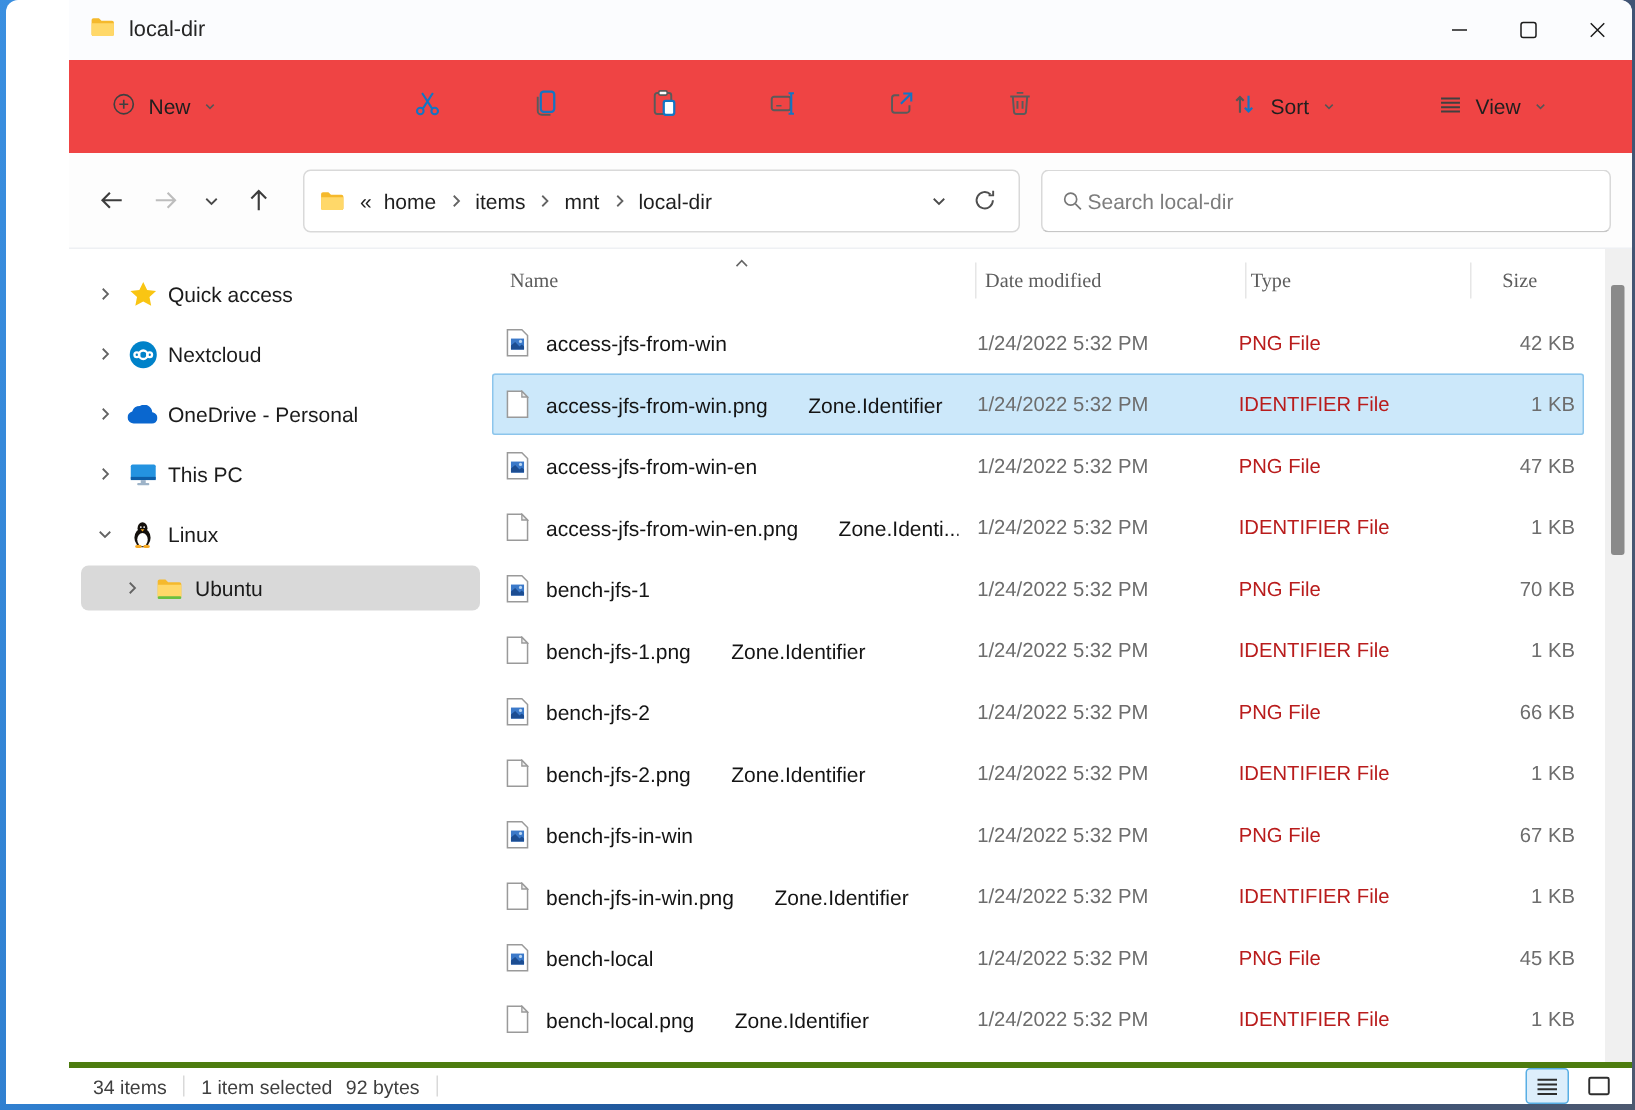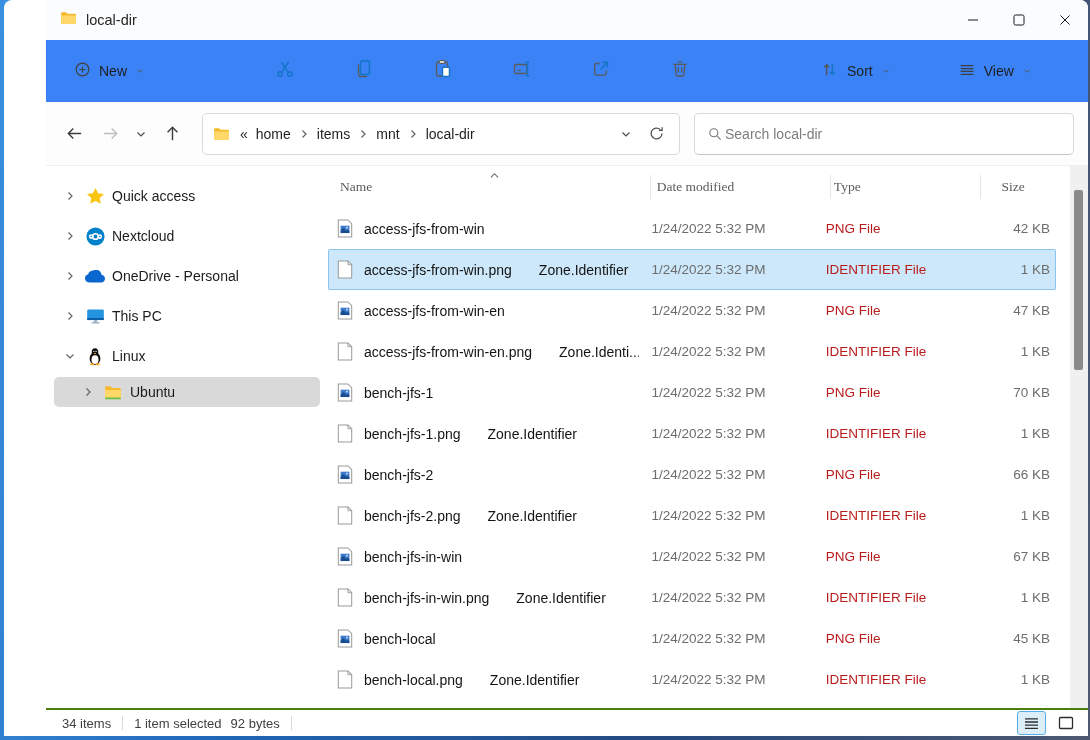--- a/index.html
+++ b/index.html
@@ -14,21 +14,21 @@
     background:#fff; border-radius:8px 8px 0 0; overflow:hidden;
     display:flex; flex-direction:column;padding-left:42px;
   }
   
   .titlebar { height:40px; flex:0 0 auto; background:#fbfcfe; display:flex; align-items:center; }
   .title-group { display:flex; align-items:center; gap:9px; padding-left:14px; }
   .title-text { font-size:14.5px; color:#262626; }
   .win-controls { margin-left:auto; display:flex; height:100%; }
   .win-btn { width:46px; height:100%; display:flex; align-items:center; justify-content:center; cursor:default; }
   
-  .toolbar { height:62px; flex:0 0 auto; background:#3b82f6; display:flex; align-items:center; padding-left:18px;gap:47px; }
+  .toolbar { height:62px; flex:0 0 auto; background:#ef4444; display:flex; align-items:center; padding-left:18px;gap:47px; }
   .tool-btn { height:38px; border-radius:5px; display:flex; align-items:center; justify-content:center; }
   .labeled-btn { padding:0 10px; gap:8px; font-size:14px; color:#1f1f1f; }
   .icon-btn { width:48px; margin:0 6px; }
   .tool-divider { width:1px; height:26px; background:#d8dde3; margin:0 10px; }
   
   .addressrow { height:64px; flex:0 0 auto; background:#fdfdfd; display:flex; align-items:center; padding-left:10px; border-bottom:1px solid #eef0f3; }
   .nav-btn { width:36px; height:36px; display:flex; align-items:center; justify-content:center; border-radius:5px; }
   .nav-btn.small { width:26px; }
   .crumb-box { width:478px; height:42px; margin-left:12px; border:1px solid #d9d9d9; border-radius:5px; background:#fff; display:flex; align-items:center; padding:0 6px 0 10px; }
   .crumb { font-size:14px; color:#1f1f1f; padding:3px 6px; border-radius:3px; }
@@ -63,21 +63,21 @@
   .c-name { width:322px; display:flex; align-items:center; padding-left:8px; overflow:hidden; white-space:nowrap; }
   .f-ico { width:18px; margin-right:10px; display:flex; align-items:center; justify-content:center; flex:0 0 auto; }
   .f-name { font-size:14px; color:#141414; }
   .f-stream { font-size:14px; color:#141414; margin-left:27px; }
   .c-date { width:180px; padding-left:12px; font-size:13.5px; color:#6d6d6d; }
   .c-type { width:150px; padding-left:12px; font-size:13.5px; color:#b91c1c; }
   .c-size { width:100px; padding-right:6px; font-size:13.5px; color:#6d6d6d; text-align:right; }
   .vscroll { position:absolute; right:0; top:0; bottom:0; width:18px; background:#f0f0f0; }
   .vthumb { position:absolute; left:4px; width:9px; top:24px; height:180px; background:#8a8a8a; border-radius:2px; }
   
-  .statusbar { height:28px; flex:0 0 auto; border-top:2px solid #4d7c0f; background:#fff; display:flex; align-items:center; padding:0 6px 0 16px; font-size:13px; color:#3f3f3f; }
+  .statusbar { height:28px; flex:0 0 auto; border-top:4px solid #4d7c0f; background:#fff; display:flex; align-items:center; padding:0 6px 0 16px; font-size:13px; color:#3f3f3f; }
   .sb-div { width:1px; height:14px; background:#d9d9d9; margin:0 11px; }
   .sel-group { display:flex; gap:9px; }
   .view-toggles { margin-left:auto; display:flex; gap:5px; padding-right:2px; }
   .vt-btn { width:29px; height:24px; display:flex; align-items:center; justify-content:center; border-radius:3px; border:1px solid transparent; }
   .vt-btn.active { background:#ddeefb; border-color:#58aee4; }
 </style>
 </head>
 <body>
 
 <div class="window">

